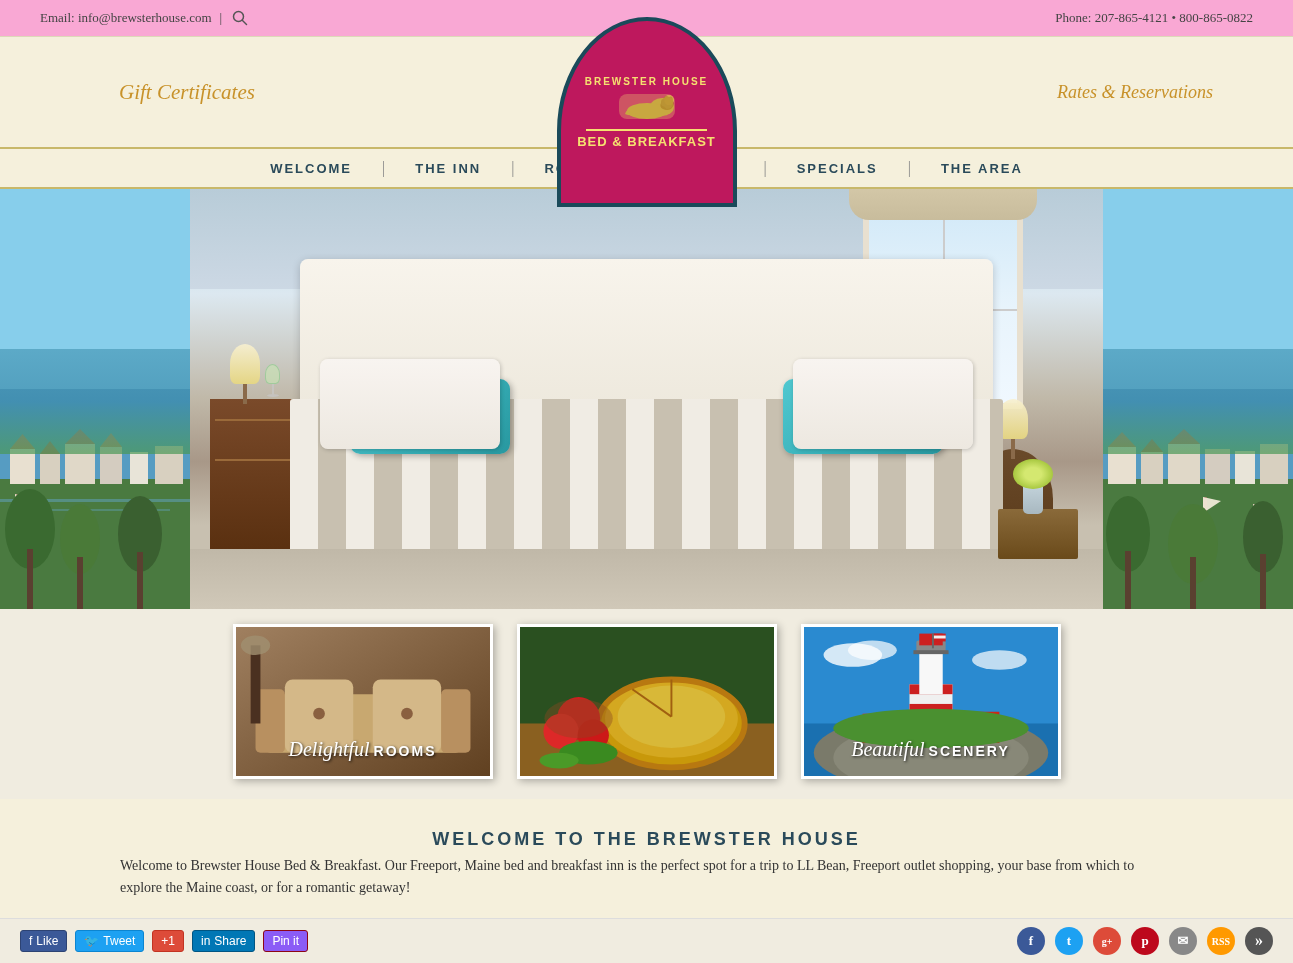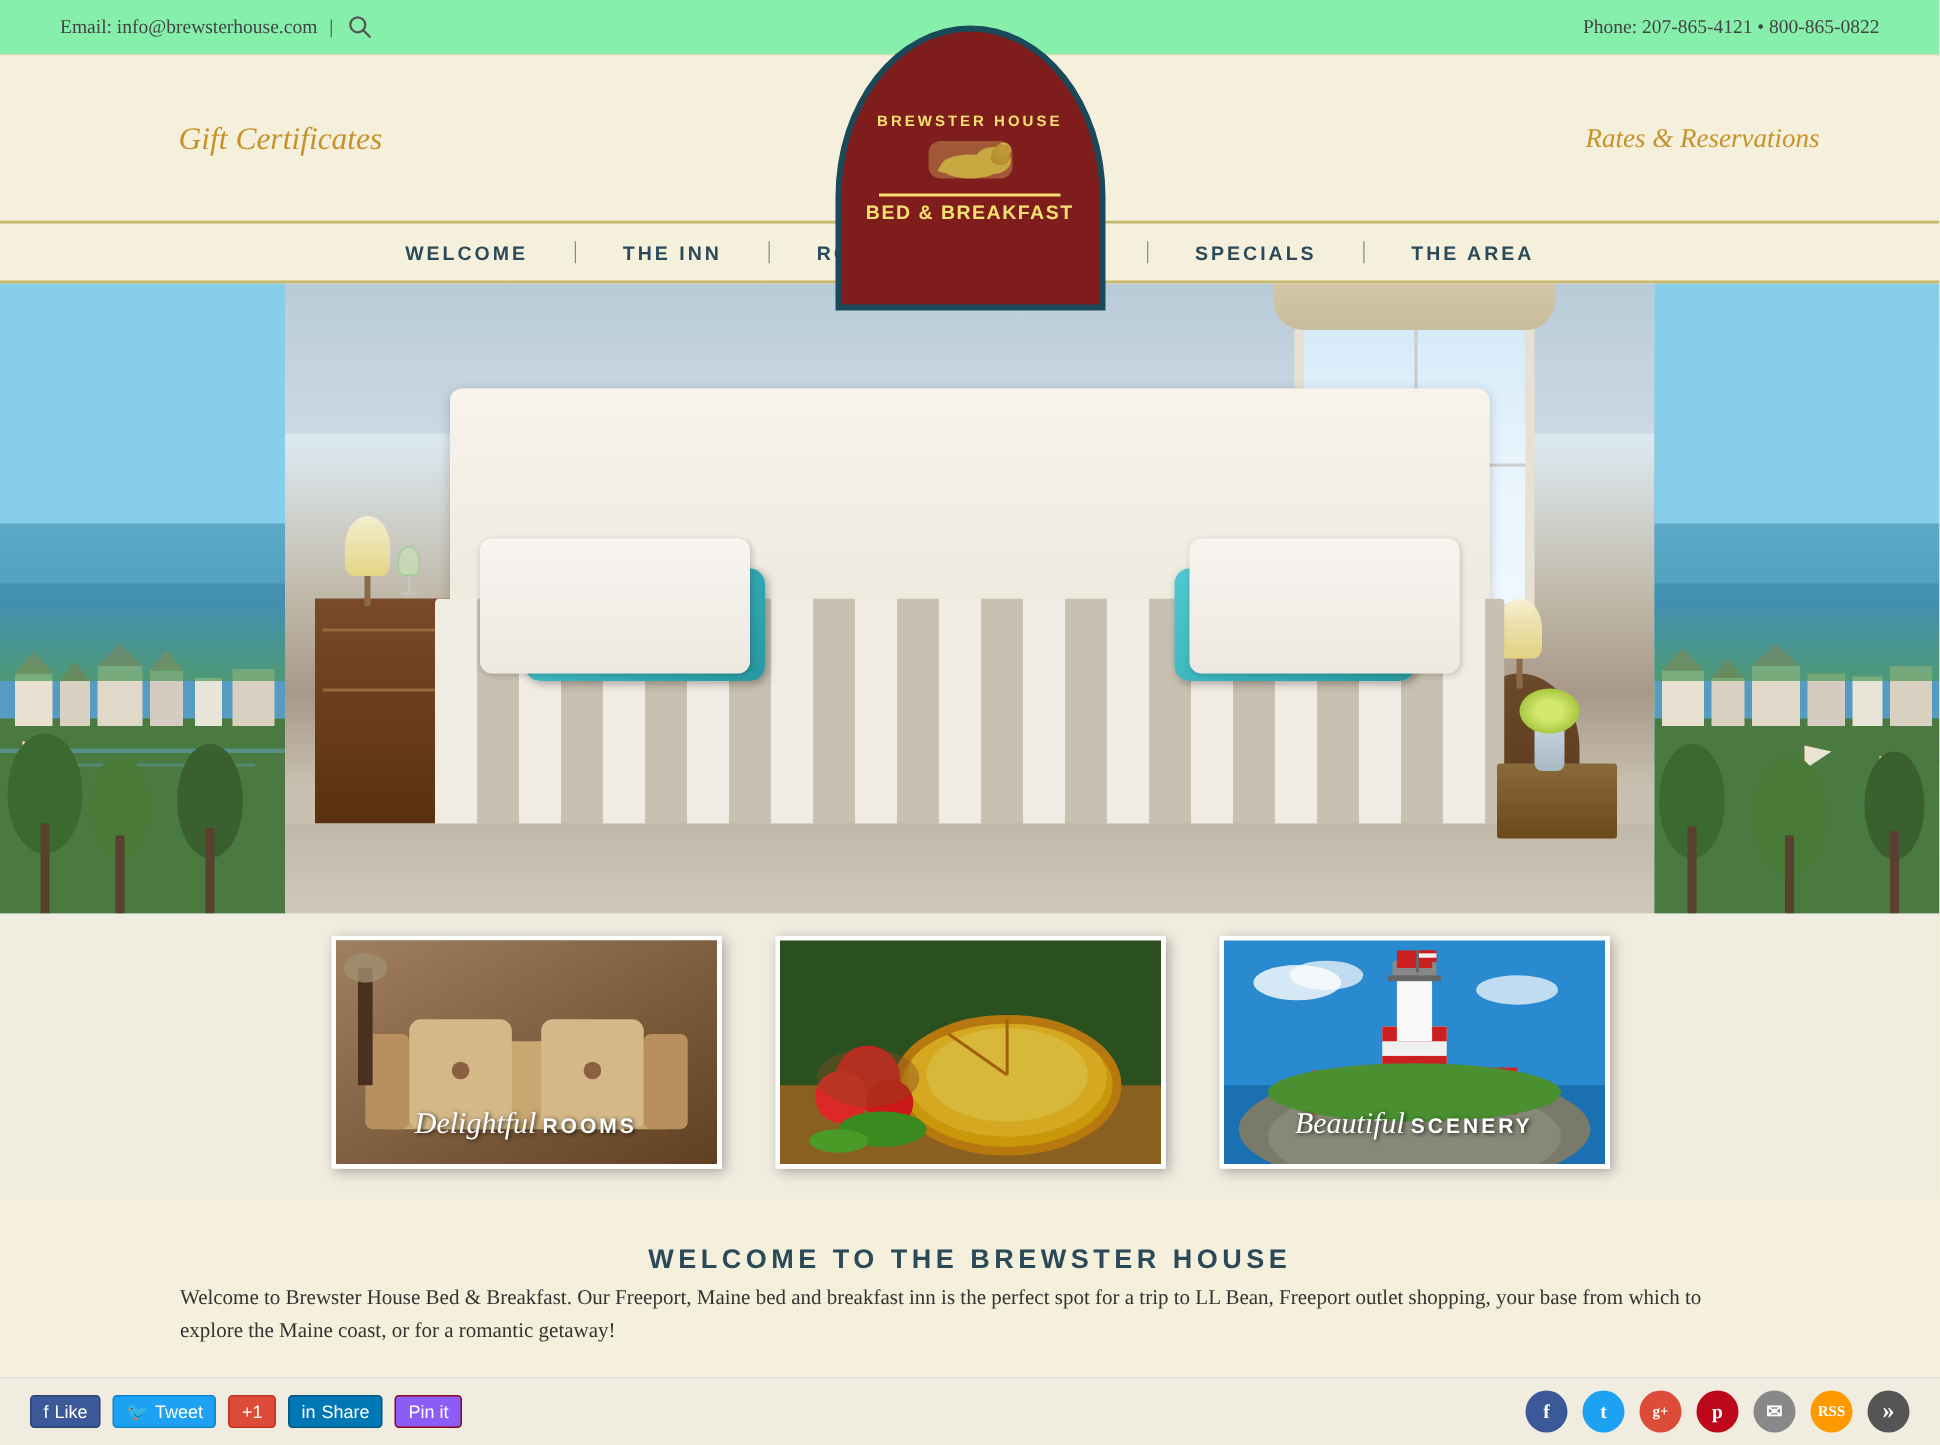--- a/index.html
+++ b/index.html
@@ -5,21 +5,21 @@
     * { margin: 0; padding: 0; box-sizing: border-box; }
     body {
       font-family: Georgia, 'Times New Roman', serif;
       background-color: #f5f0dc;
       width: 1293px;
       overflow-x: hidden;
     }
 
     
     .top-bar {
-      background-color: #86efac;
+      background-color: #f9a8d4;
       display: flex;
       justify-content: space-between;
       align-items: center;
       padding: 8px 40px;
       border-bottom: 1px solid #ddd8b8;
       gap: 44px;
     }
     .top-bar-left, .top-bar-right {
       font-size: 13px;
       color: #444;
@@ -65,21 +65,21 @@
     .logo-wrap {
       position: absolute;
       left: 50%;
       transform: translateX(-50%);
       top: -20px;
       z-index: 10;
     }
     .logo-container {
       width: 180px;
       height: 190px;
-      background-color: #7f1d1d;
+      background-color: #be185d;
       border-radius: 50% 50% 0 0 / 60% 60% 0 0;
       border: 4px solid #1a4a5a;
       display: flex;
       flex-direction: column;
       align-items: center;
       justify-content: center;
       padding: 10px;
       position: relative;
     }
     .logo-top-text {
@@ -145,21 +145,21 @@
       display: flex;
       align-items: stretch;
     }
 
     
     .thumbnails-section {
       background-color: #f0ece0;
       padding: 15px 0 20px;
       display: flex;
       justify-content: center;
-      gap: 36px;
+      gap: 24px;
     }
     .thumb-card {
       width: 260px;
       height: 155px;
       position: relative;
       cursor: pointer;
       overflow: hidden;
       border: 3px solid #fff;
       box-shadow: 2px 2px 8px rgba(0,0,0,0.3);
     }

